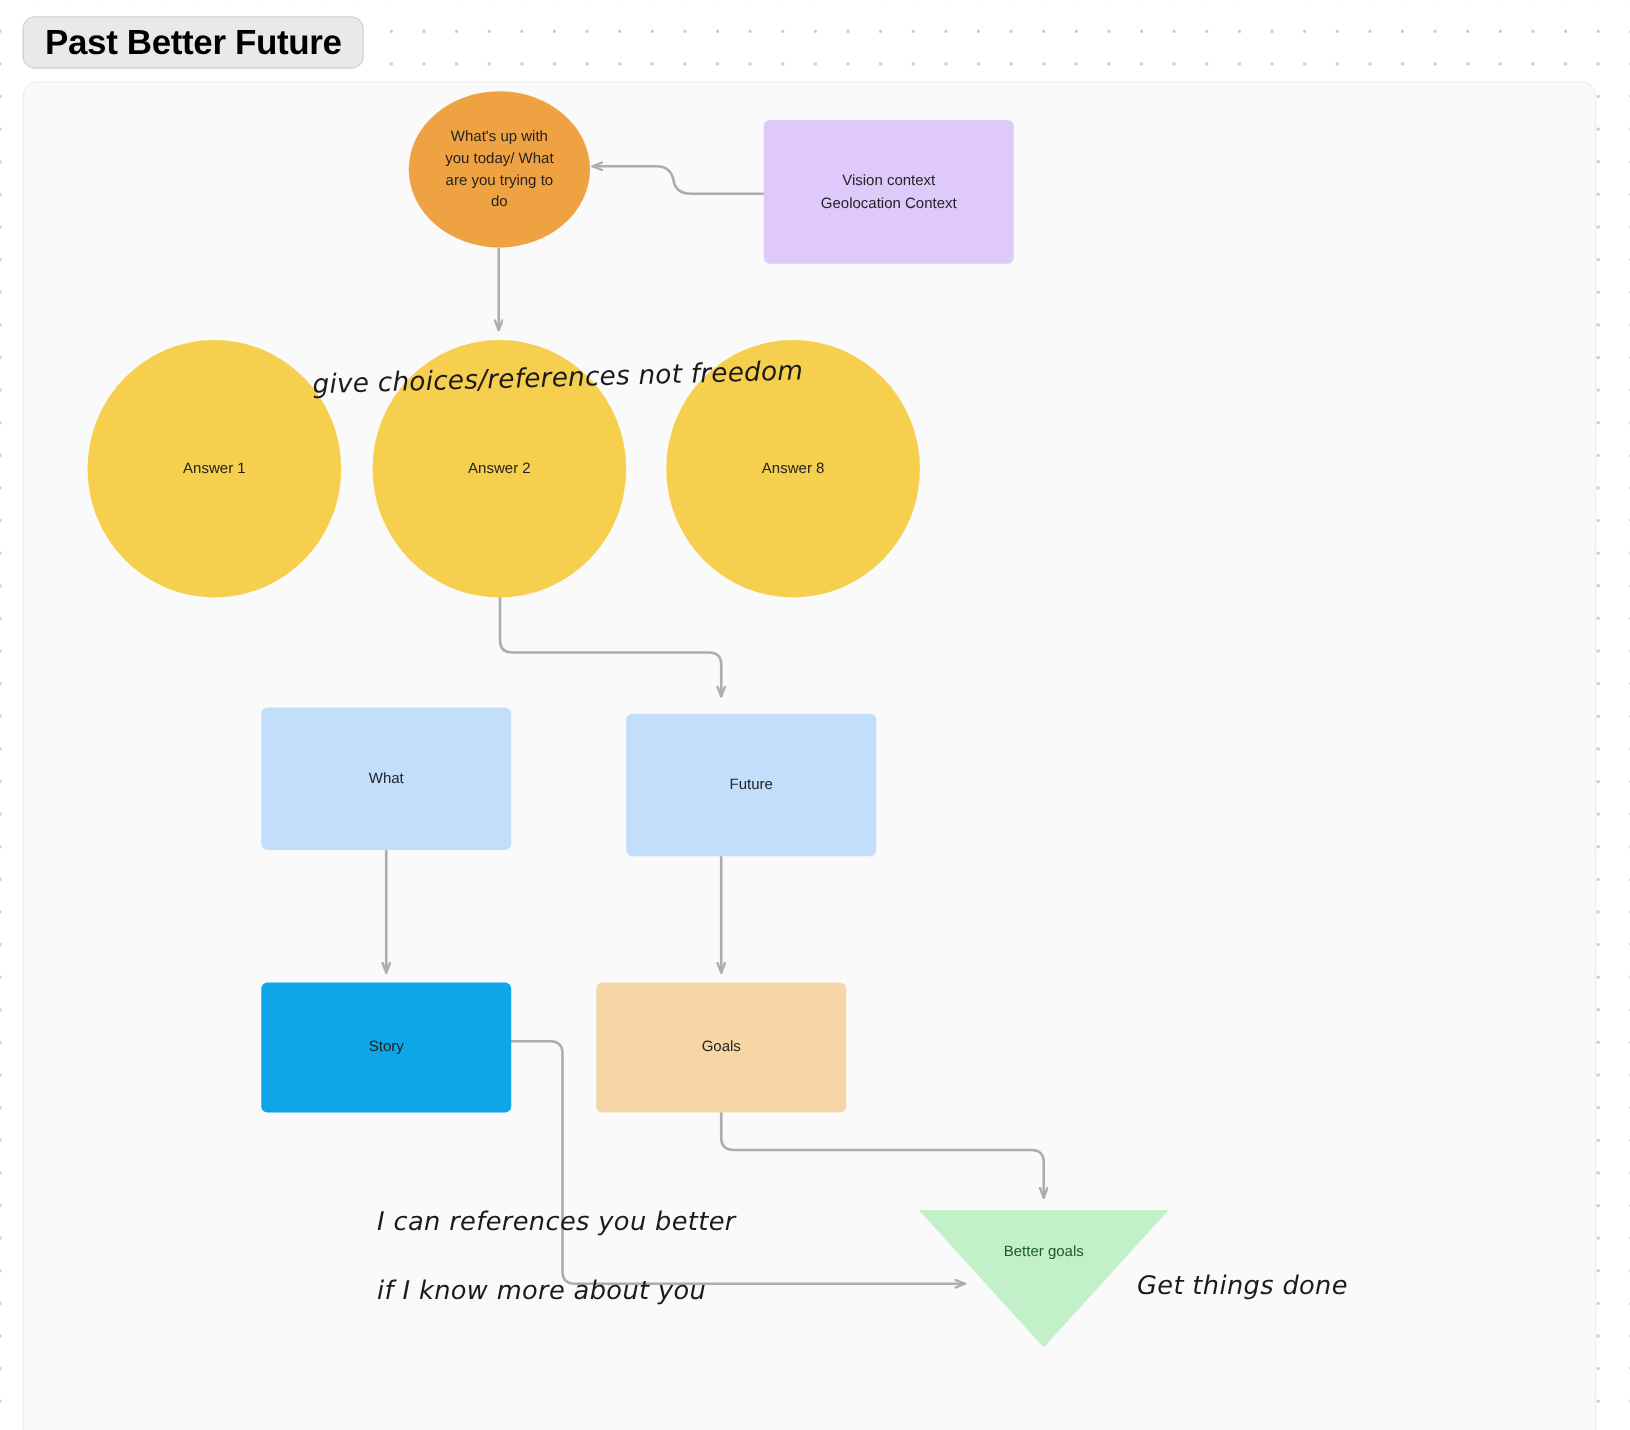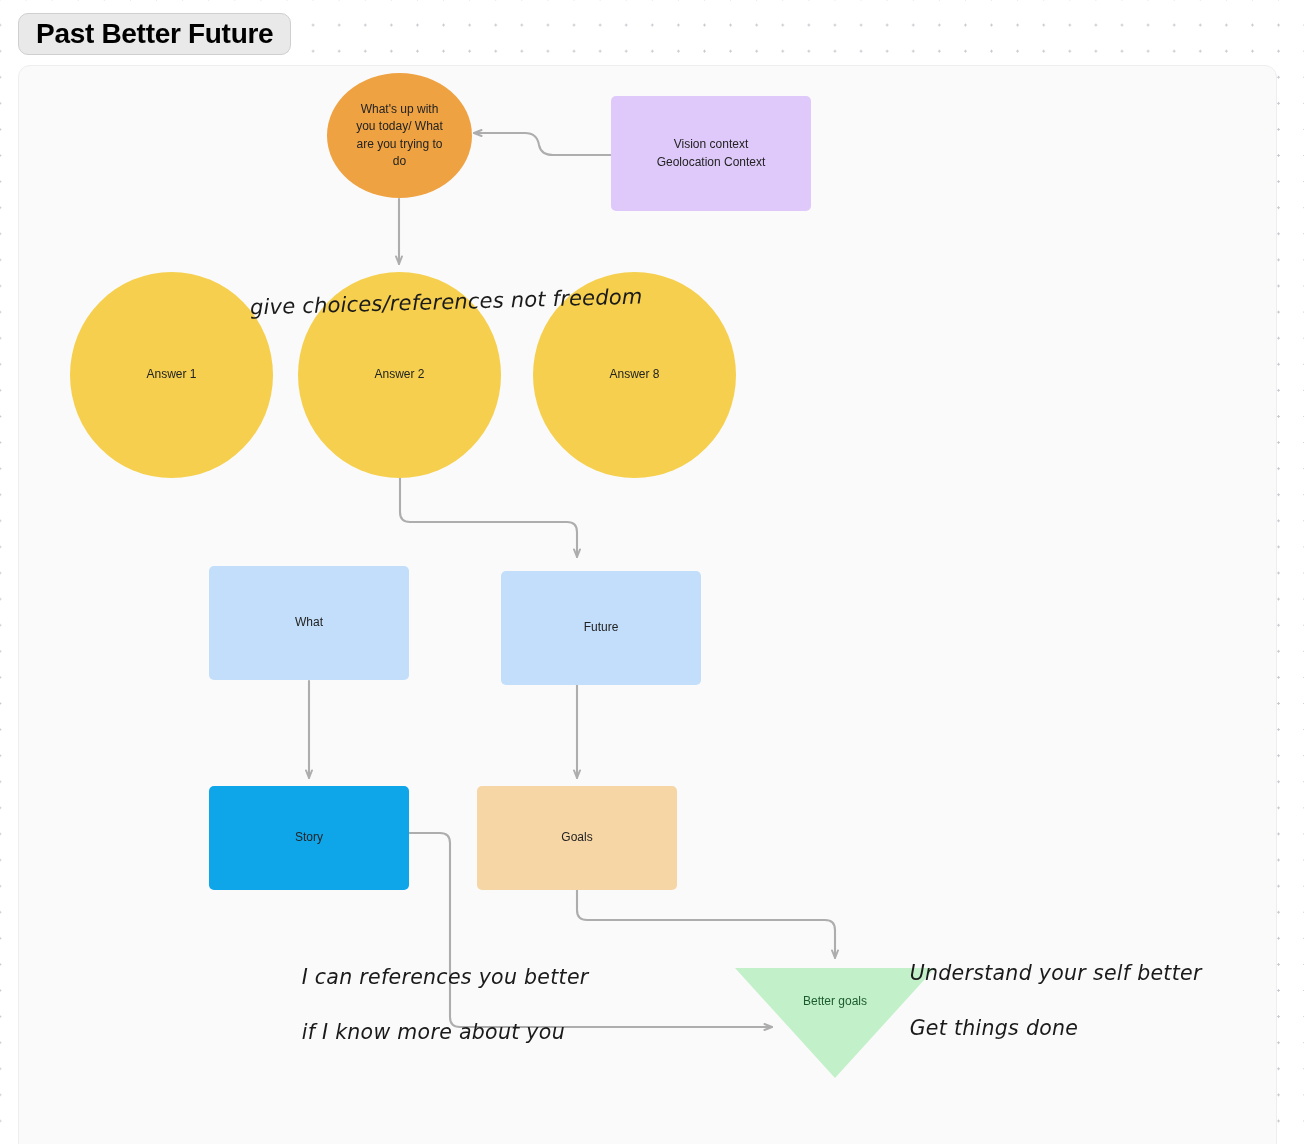--- a/index.html
+++ b/index.html
@@ -165,15 +165,15 @@
 </div>
 
 <div class="hand" id="ann-choices">give choices/references not freedom</div>
 
 <div class="hand" id="ann-recommend">
   <span>I can references you better</span><br>
   <span>if I know more about you</span>
 </div>
 
 <div class="hand" id="ann-understand">
-  <span>Understand your self better</span><br>
+  <br>
   <span>Get things done</span>
 </div>
 
 </body></html>

